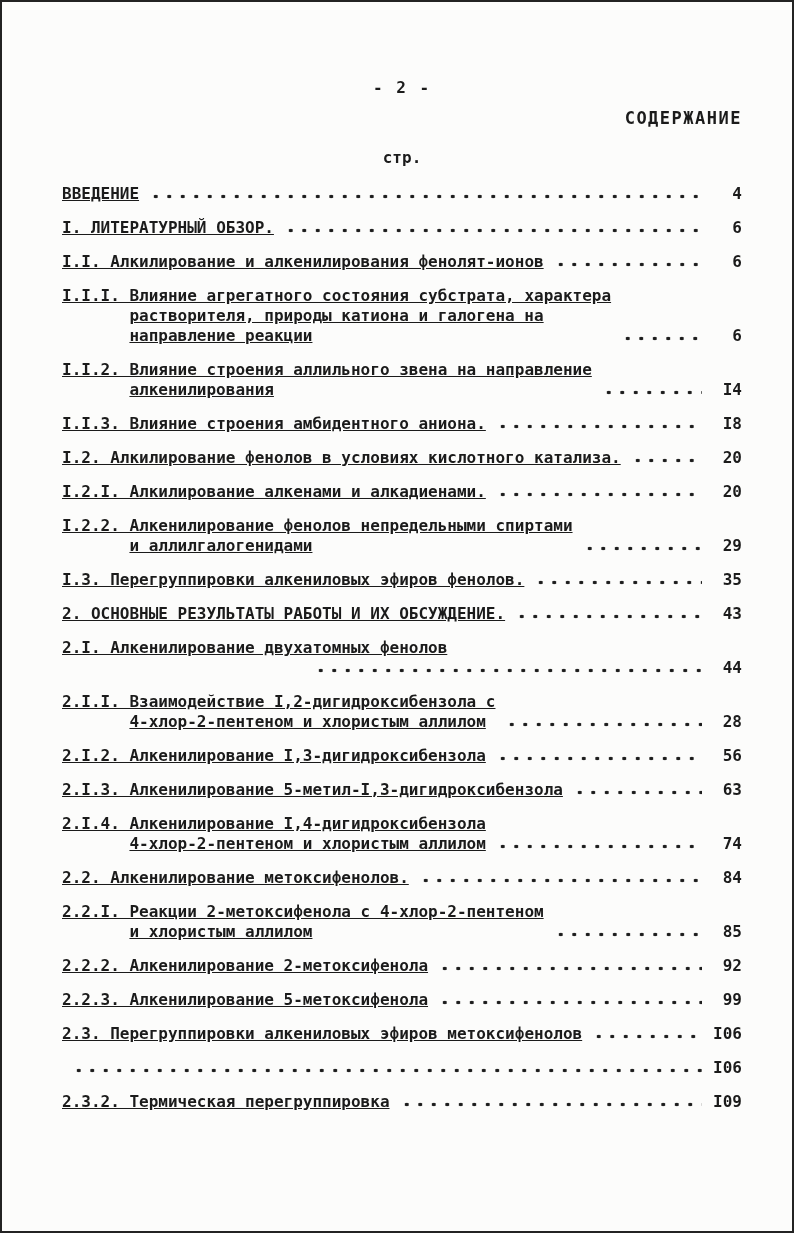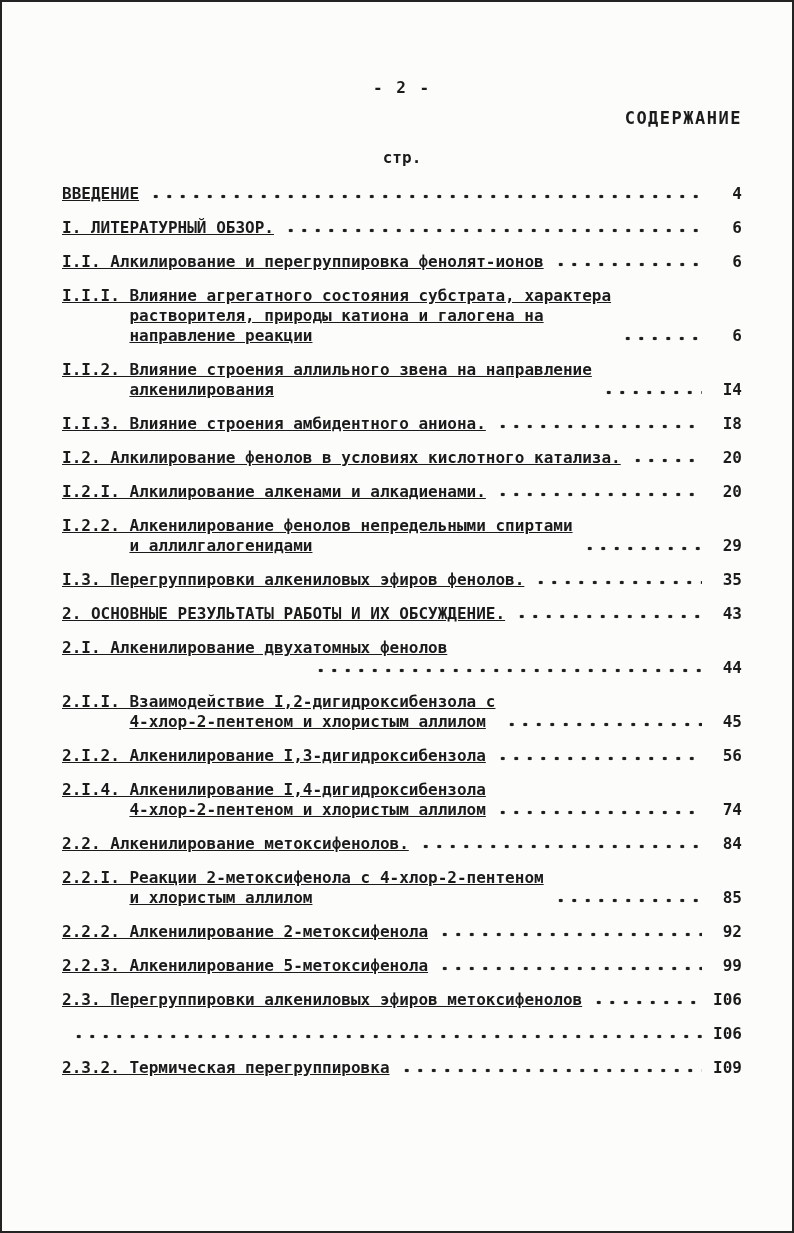--- a/index.html
+++ b/index.html
@@ -100,21 +100,21 @@
         <span class="toc-page">4</span>
       </div>
 
       <div class="toc-row">
         <span class="toc-label">I. ЛИТЕРАТУРНЫЙ ОБЗОР.</span>
         <span class="toc-leader"></span>
         <span class="toc-page">6</span>
       </div>
 
       <div class="toc-row">
-        <span class="toc-label">I.I. Алкилирование и перегруппировка фенолят-ионов</span>
+        <span class="toc-label">I.I. Алкилирование и алкенилирования фенолят-ионов</span>
         <span class="toc-leader"></span>
         <span class="toc-page">6</span>
       </div>
 
       <div class="toc-row">
         <span class="toc-label">I.I.I. Влияние агрегатного состояния субстрата, характера
 растворителя, природы катиона и галогена на
 направление реакции</span>
         <span class="toc-leader"></span>
         <span class="toc-page">6</span>
@@ -167,29 +167,34 @@
       <div class="toc-row leader-next-line">
         <span class="toc-label">2.I. Алкенилирование двухатомных фенолов</span>
         <span class="toc-leader"></span>
         <span class="toc-page">44</span>
       </div>
 
       <div class="toc-row">
         <span class="toc-label">2.I.I. Взаимодействие I,2-дигидроксибензола с
 4-хлор-2-пентеном и хлористым аллилом</span>
         <span class="toc-leader"></span>
-        <span class="toc-page">45</span>
+        <span class="toc-page">28</span>
       </div>
 
       <div class="toc-row">
         <span class="toc-label">2.I.2. Алкенилирование I,3-дигидроксибензола</span>
         <span class="toc-leader"></span>
         <span class="toc-page">56</span>
       </div>
 
+      <div class="toc-row">
+        <span class="toc-label">2.I.3. Алкенилирование 5-метил-I,3-дигидроксибензола</span>
+        <span class="toc-leader"></span>
+        <span class="toc-page">63</span>
+      </div>
 
       <div class="toc-row">
         <span class="toc-label">2.I.4. Алкенилирование I,4-дигидроксибензола
 4-хлор-2-пентеном и хлористым аллилом</span>
         <span class="toc-leader"></span>
         <span class="toc-page">74</span>
       </div>
 
       <div class="toc-row">
         <span class="toc-label">2.2. Алкенилирование метоксифенолов.</span>

